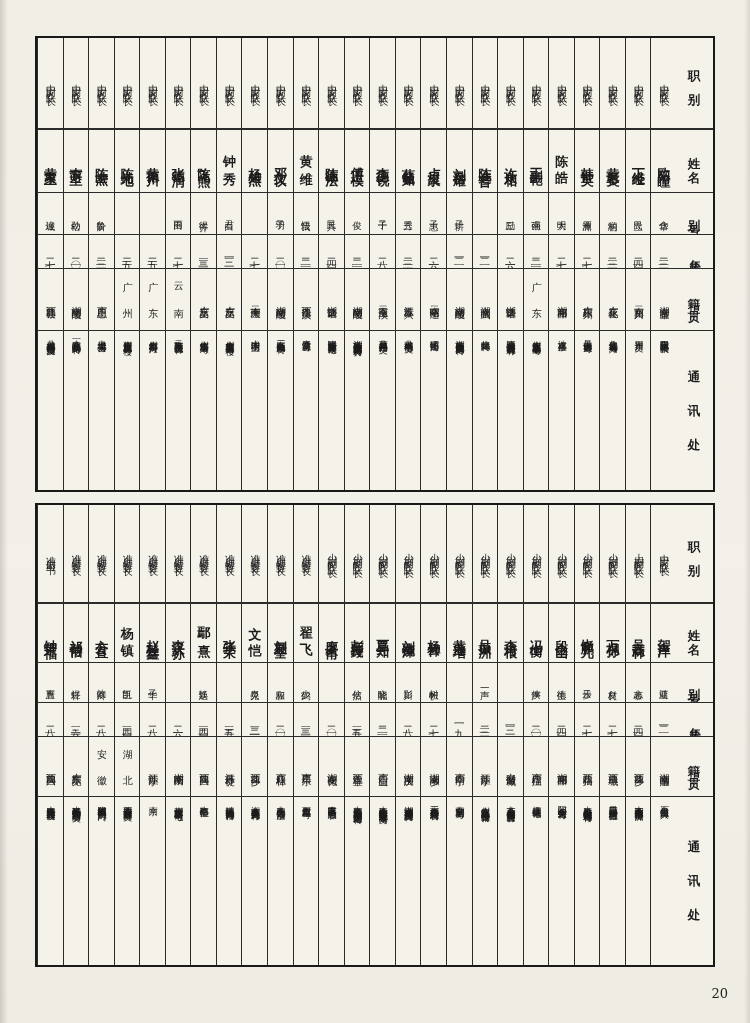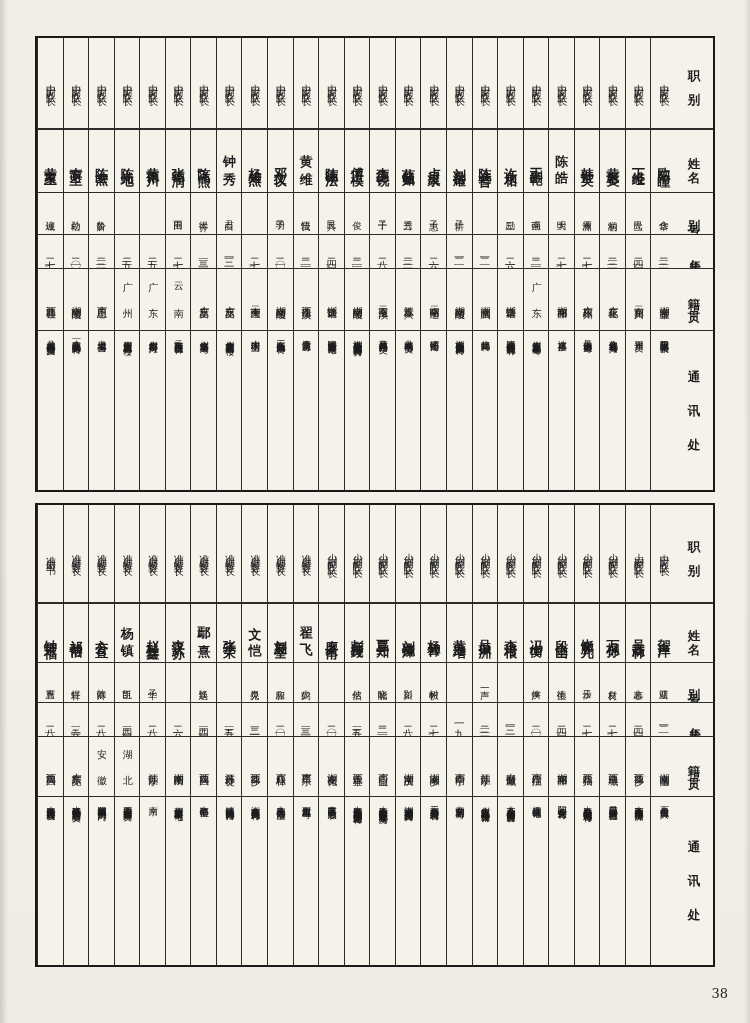--- a/index.html
+++ b/index.html
@@ -1138,14 +1138,14 @@
           <div class="v">二八</div>
         </div>
         <div class="cell r4 native">
           <div class="v">江西兴国</div>
         </div>
         <div class="cell r5 addr">
           <div class="v">本邑崇贤圩惠通商店收转</div>
         </div>
       </div>
     </div>
-  <div class="page-number">38</div>
+  <div class="page-number">20</div>
 </div>
 
 </body></html>

